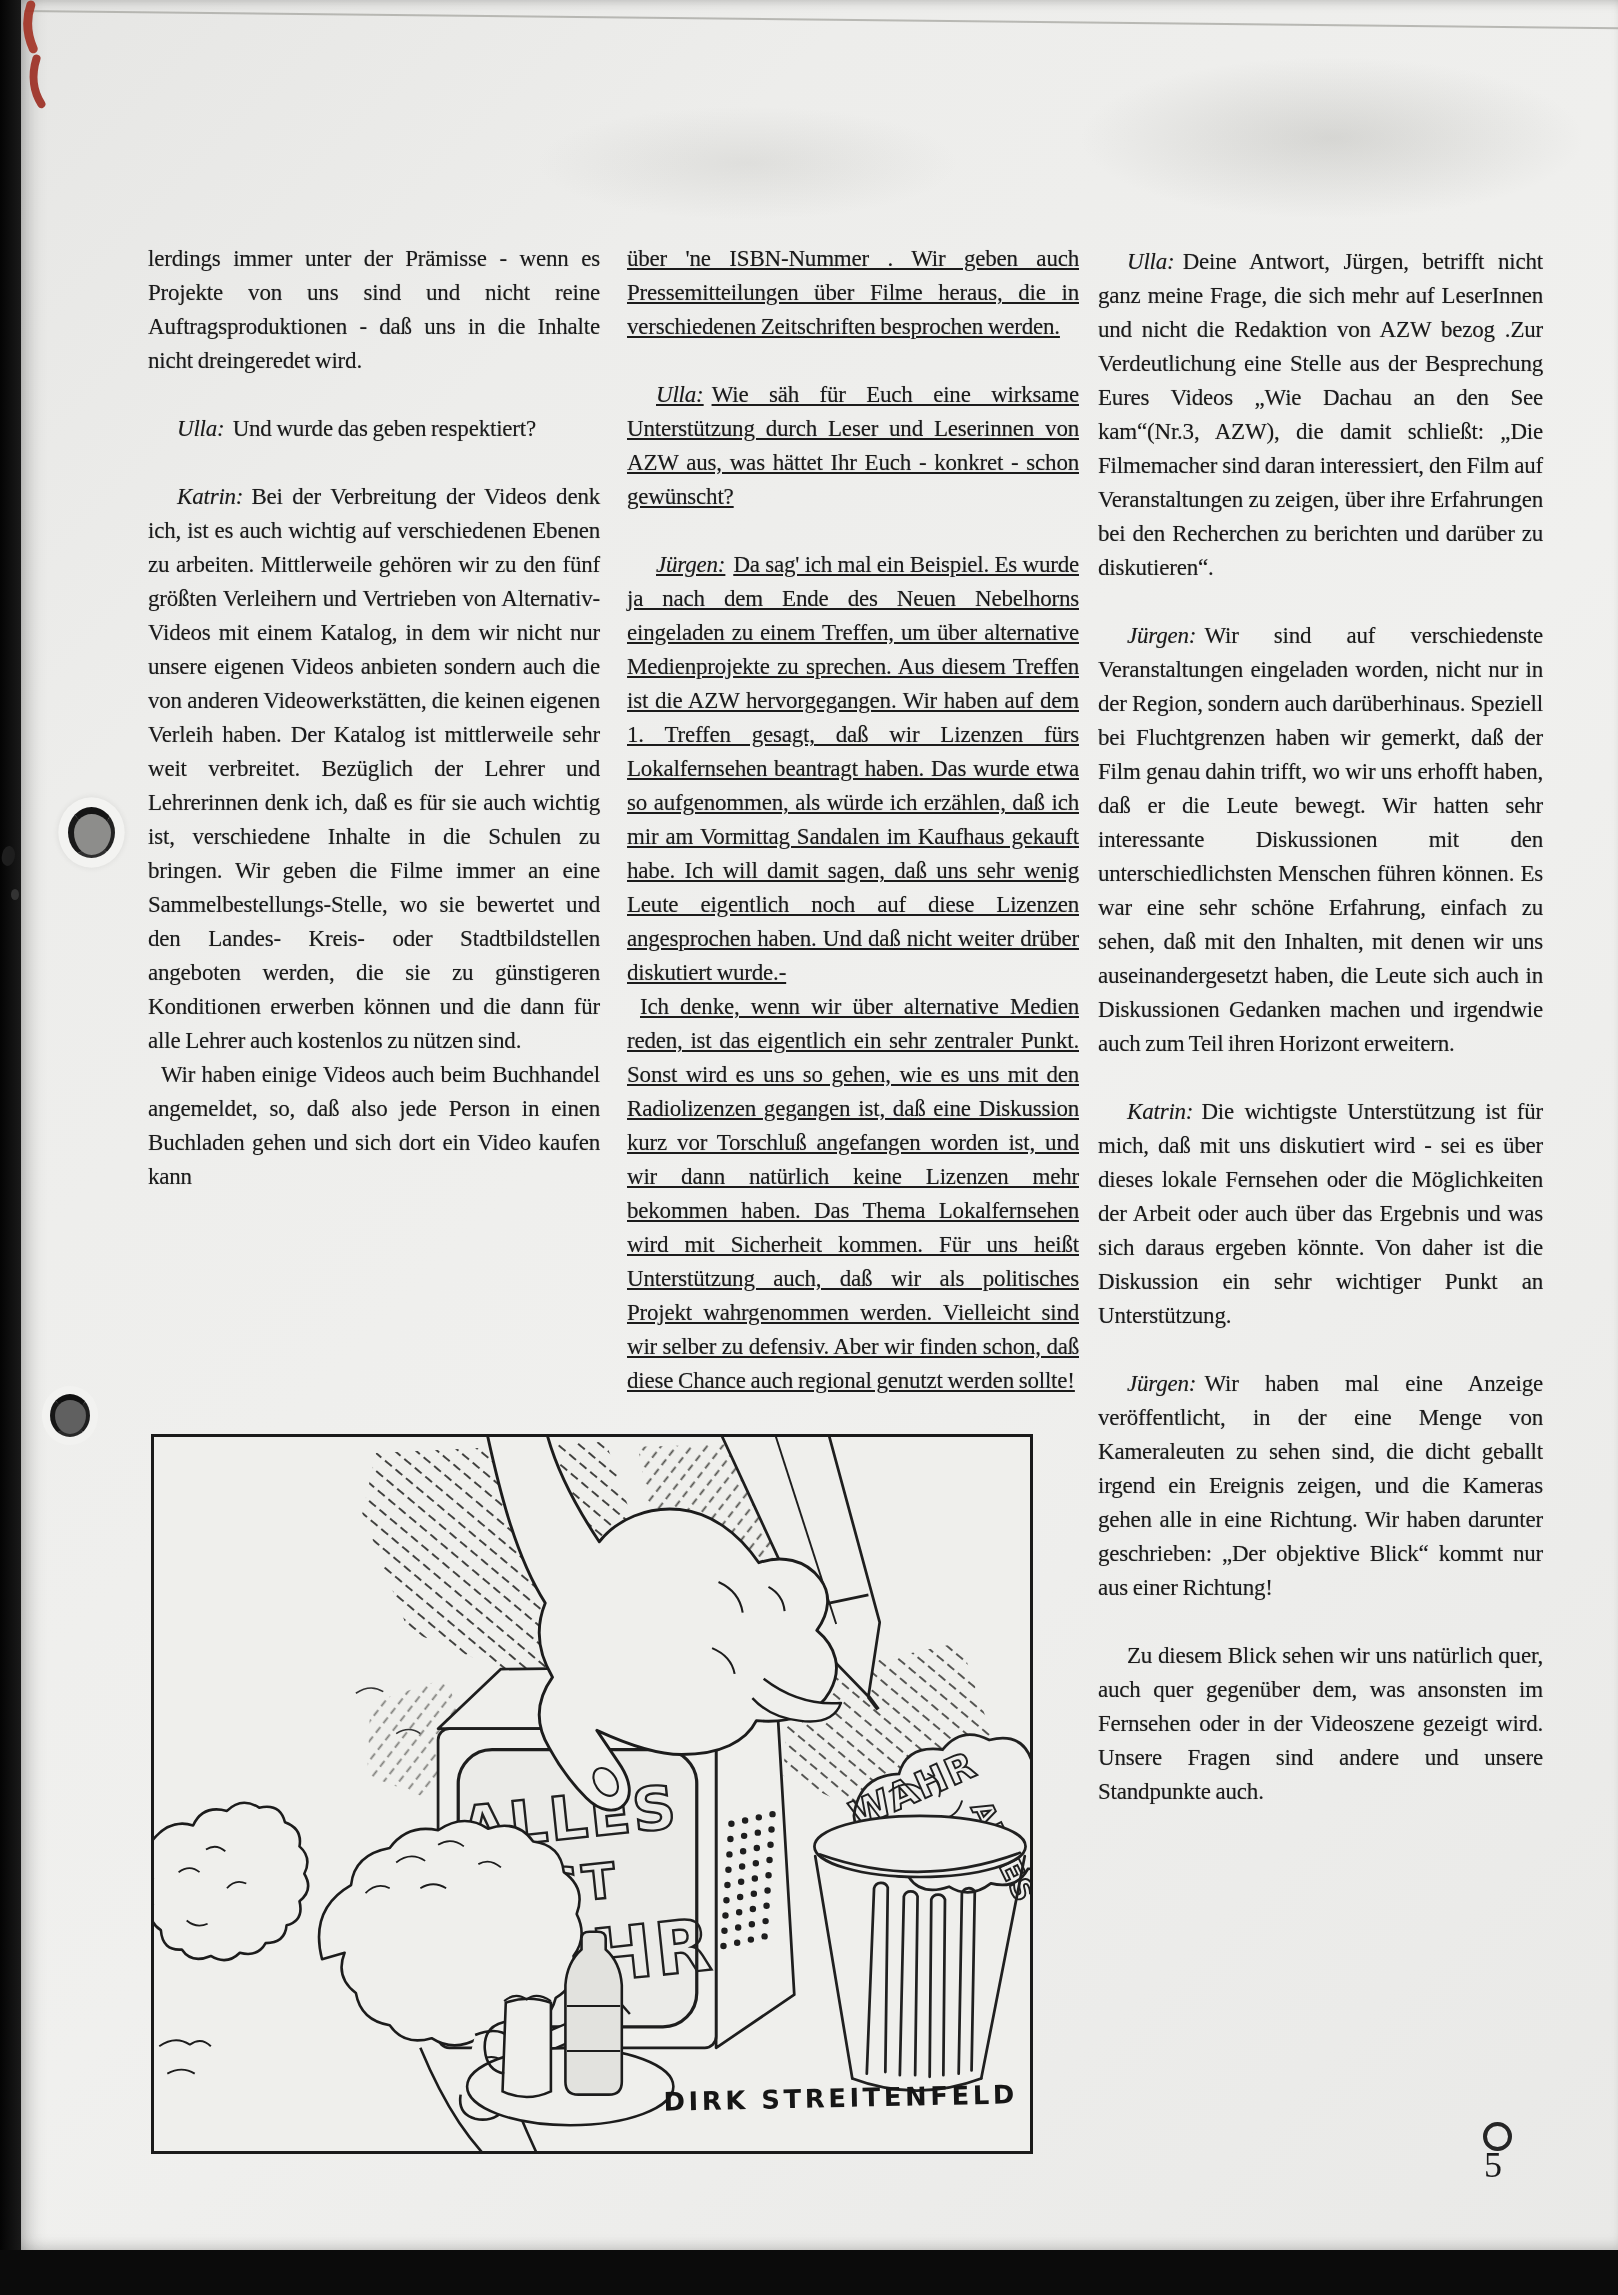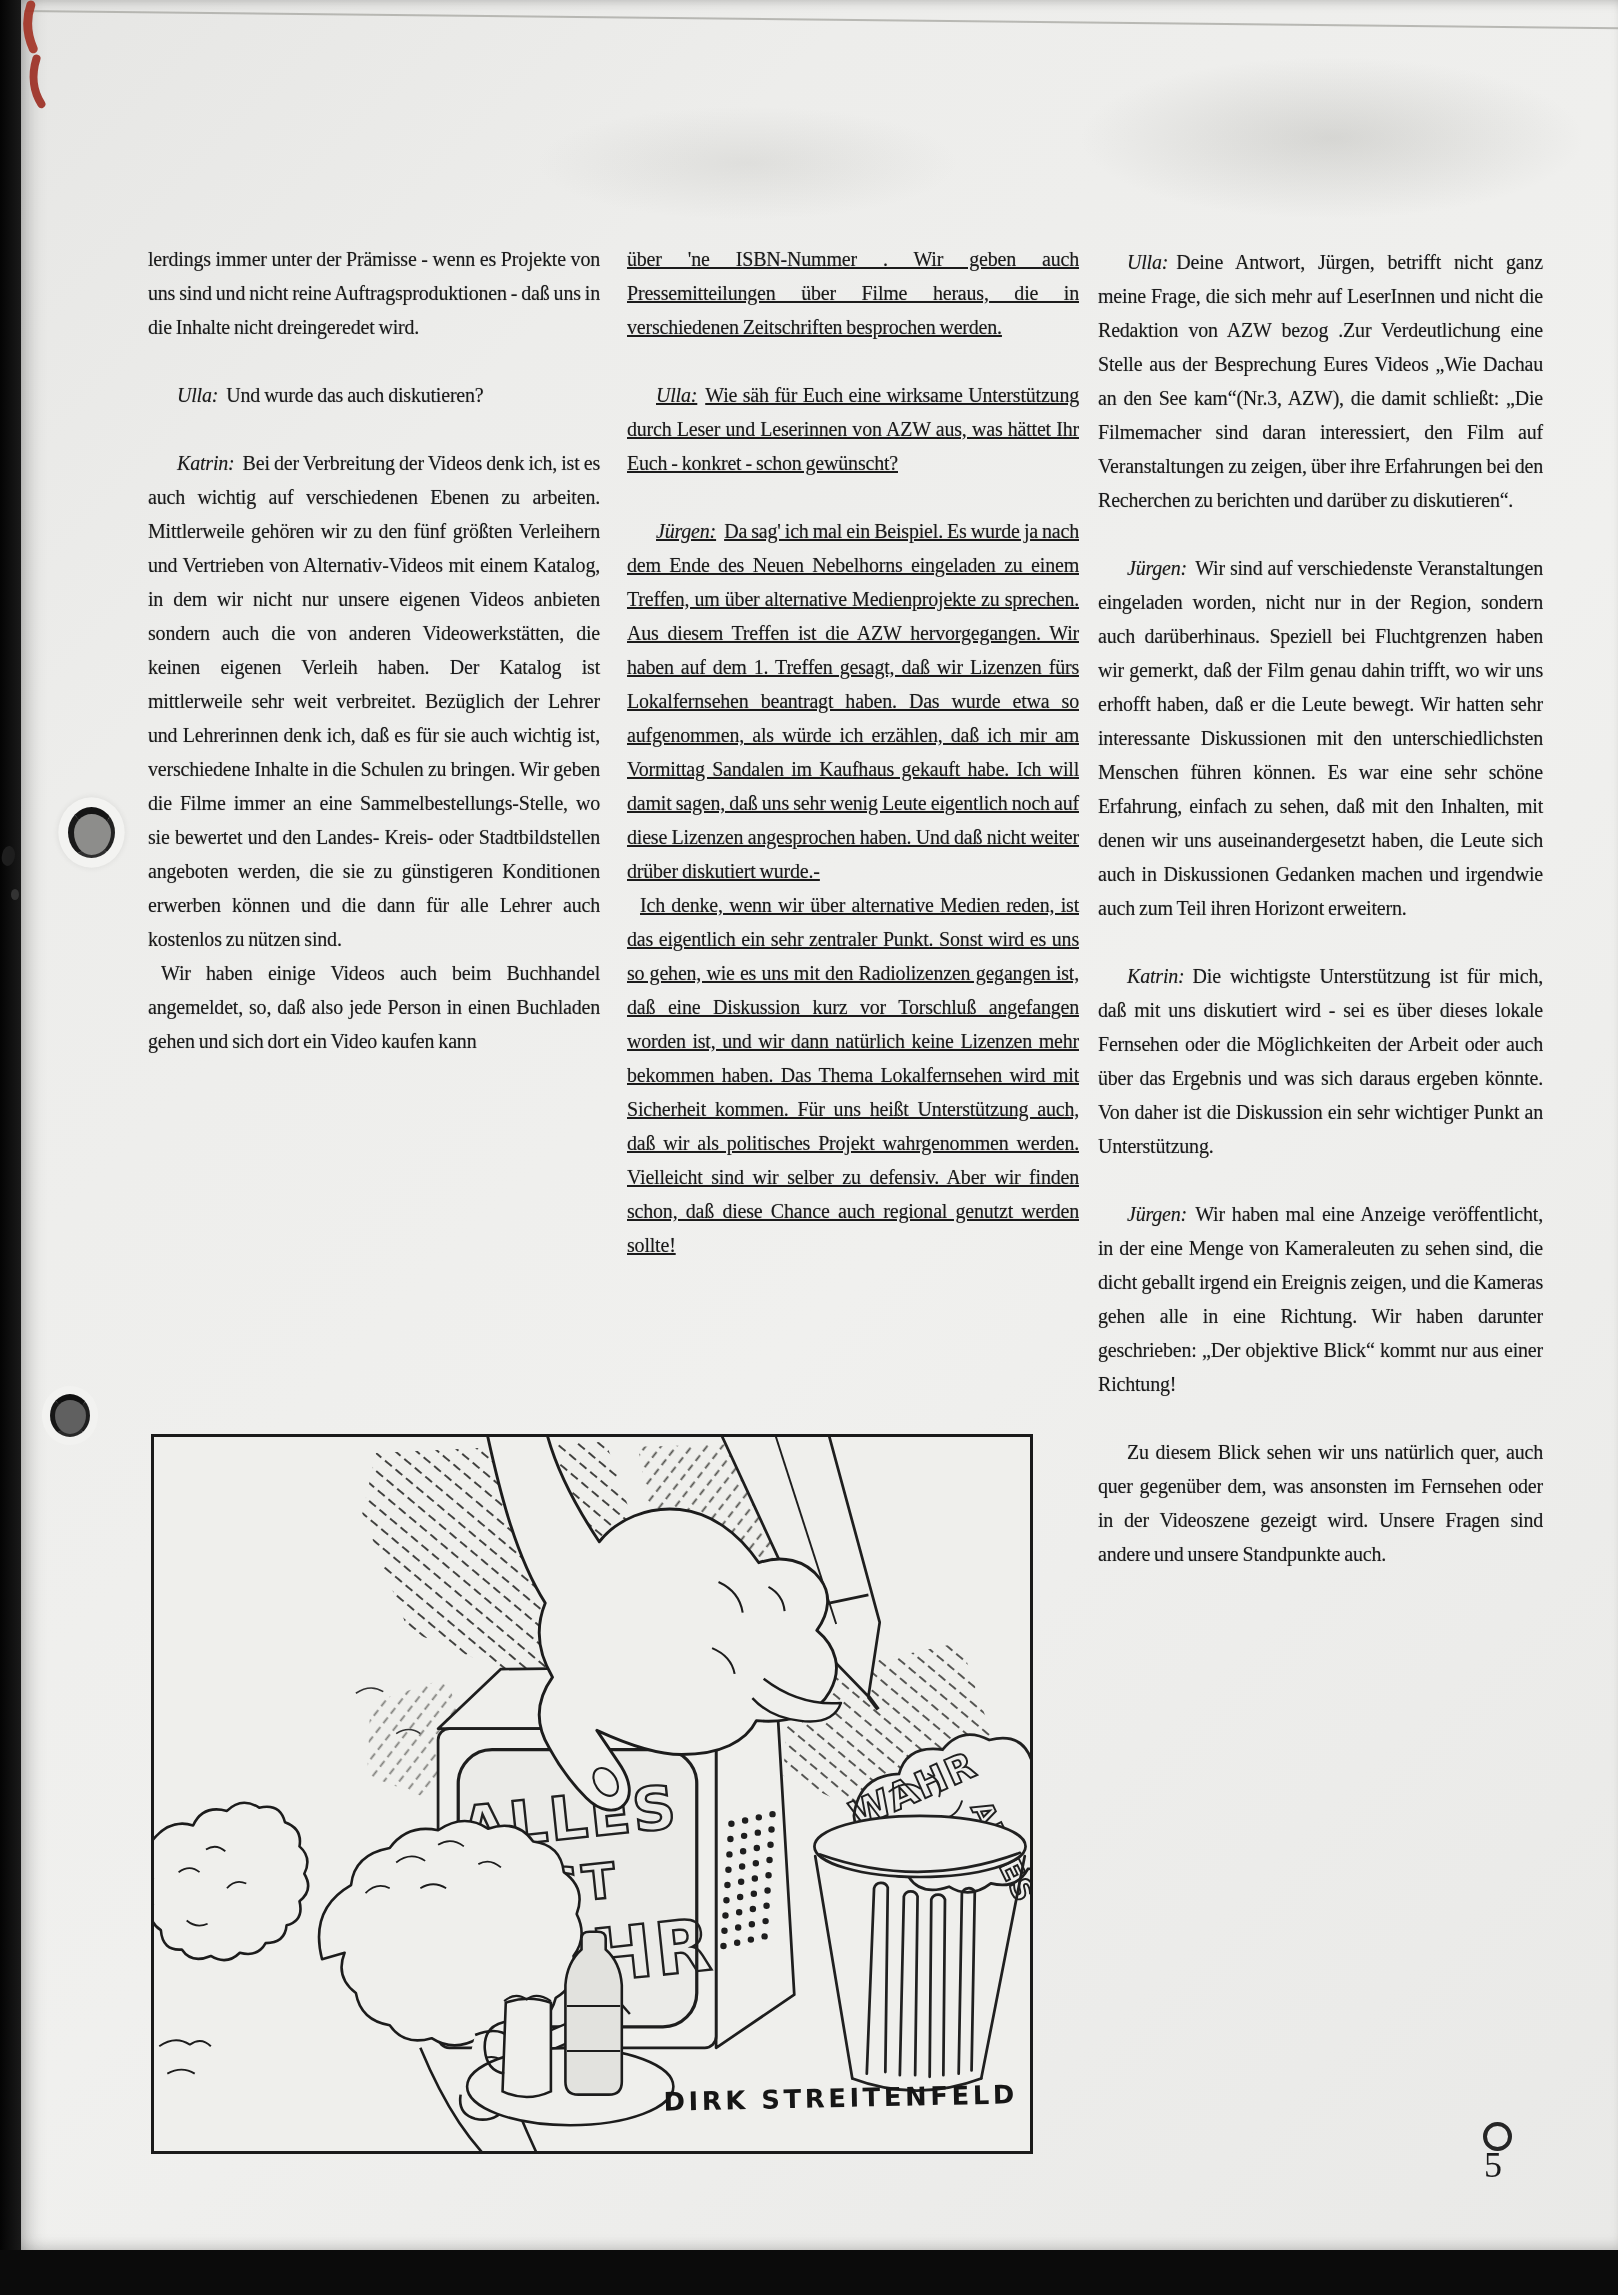--- a/index.html
+++ b/index.html
@@ -34,21 +34,21 @@
   .blob.two{left:50px;top:1394px;width:31px;height:34px;background:#606060;
             border-top:6.5px solid #101010;border-left:5.7px solid #161616;
             border-right:4.1px solid #1e1e1e;border-bottom:3.2px solid #282828;
             box-shadow:0 0 0 8.1px #f2f2f0;}
   .speck{position:absolute;background:#1e1e1e;z-index:7;}
   .speck.s1{left:1.6px;top:846px;width:13px;height:19.5px;border-radius:45% 60% 50% 55%;transform:rotate(14deg);}
   .speck.s2{left:11.4px;top:889px;width:8.1px;height:11.4px;border-radius:50%;background:#333;}
 
   
   .col{position:absolute;width:452px;text-align:justify;color:#1b1b1b;
-       font-size:20px;line-height:34px;letter-spacing:-0.2px;word-spacing:-0.8px;
+       font-size:23px;line-height:34px;letter-spacing:-0.2px;word-spacing:-0.8px;
        text-shadow:0 0 0.8px rgba(25,25,25,.45);z-index:2;}
   .col-1{left:148px;top:242px;}
   .col-2{left:627px;top:242px;text-decoration:underline;}
   .col-3{left:1098px;top:245px;width:445px;}
   .col p{margin:0;text-indent:29px;}
   .col p.gap{margin-top:34px;}
   .col p.noindent{text-indent:0;}
   .col p.smindent{text-indent:13px;}
   .speaker{font-style:italic;margin-right:8.1px;}
 
@@ -83,21 +83,21 @@
   <path d="M 45,72 C 38,94 42,114 51,128" stroke="#9b2b20" stroke-width="10" fill="none" stroke-linecap="round" opacity="0.9"></path>
 </svg>
 
 <div class="blob one"></div>
 <div class="blob two"></div>
 <div class="speck s1"></div>
 <div class="speck s2"></div>
 
 <div class="col col-1">
   <p class="noindent"><span>lerdings immer unter der Prämisse - wenn es Projekte von uns sind und nicht reine Auftragsproduktionen - daß uns in die Inhalte nicht dreingeredet wird.</span></p>
-  <p class="gap"><span class="speaker">Ulla:</span><span>Und wurde das auch diskutieren?</span></p>
+  <p class="gap"><span class="speaker">Ulla:</span><span>Und wurde das geben respektiert?</span></p>
   <p class="gap"><span class="speaker">Katrin:</span><span>Bei der Verbreitung der Videos denk ich, ist es auch wichtig auf verschiedenen Ebenen zu arbeiten. Mittlerweile gehören wir zu den fünf größten Verleihern und Vertrieben von Alternativ-Videos mit einem Katalog, in dem wir nicht nur unsere eigenen Videos anbieten sondern auch die von anderen Videowerkstätten, die keinen eigenen Verleih haben. Der Katalog ist mittlerweile sehr weit verbreitet. Bezüglich der Lehrer und Lehrerinnen denk ich, daß es für sie auch wichtig ist, verschiedene Inhalte in die Schulen zu bringen. Wir geben die Filme immer an eine Sammelbestellungs-Stelle, wo sie bewertet und den Landes- Kreis- oder Stadtbildstellen angeboten werden, die sie zu günstigeren Konditionen erwerben können und die dann für alle Lehrer auch kostenlos zu nützen sind.</span></p>
   <p class="smindent"><span>Wir haben einige Videos auch beim Buchhandel angemeldet, so, daß also jede Person in einen Buchladen gehen und sich dort ein Video kaufen kann</span></p>
 </div>
 
 <div class="col col-2">
   <p class="noindent"><span>über 'ne ISBN-Nummer . Wir geben auch Pressemitteilungen über Filme heraus, die in verschiedenen Zeitschriften besprochen werden.</span></p>
   <p class="gap"><span class="speaker">Ulla:</span><span>Wie säh für Euch eine wirksame Unterstützung durch Leser und Leserinnen von AZW aus, was hättet Ihr Euch - konkret - schon gewünscht?</span></p>
   <p class="gap"><span class="speaker">Jürgen:</span><span>Da sag' ich mal ein Beispiel. Es wurde ja nach dem Ende des Neuen Nebelhorns eingeladen zu einem Treffen, um über alternative Medienprojekte zu sprechen. Aus diesem Treffen ist die AZW hervorgegangen. Wir haben auf dem 1. Treffen gesagt, daß wir Lizenzen fürs Lokalfernsehen beantragt haben. Das wurde etwa so aufgenommen, als würde ich erzählen, daß ich mir am Vormittag Sandalen im Kaufhaus gekauft habe. Ich will damit sagen, daß uns sehr wenig Leute eigentlich noch auf diese Lizenzen angesprochen haben. Und daß nicht weiter drüber diskutiert wurde.-</span></p>
   <p class="smindent"><span>Ich denke, wenn wir über alternative Medien reden, ist das eigentlich ein sehr zentraler Punkt. Sonst wird es uns so gehen, wie es uns mit den Radiolizenzen gegangen ist, daß eine Diskussion kurz vor Torschluß angefangen worden ist, und wir dann natürlich keine Lizenzen mehr bekommen haben. Das Thema Lokalfernsehen wird mit Sicherheit kommen. Für uns heißt Unterstützung auch, daß wir als politisches Projekt wahrgenommen werden. Vielleicht sind wir selber zu defensiv. Aber wir finden schon, daß diese Chance auch regional genutzt werden sollte!</span></p>
 </div>

